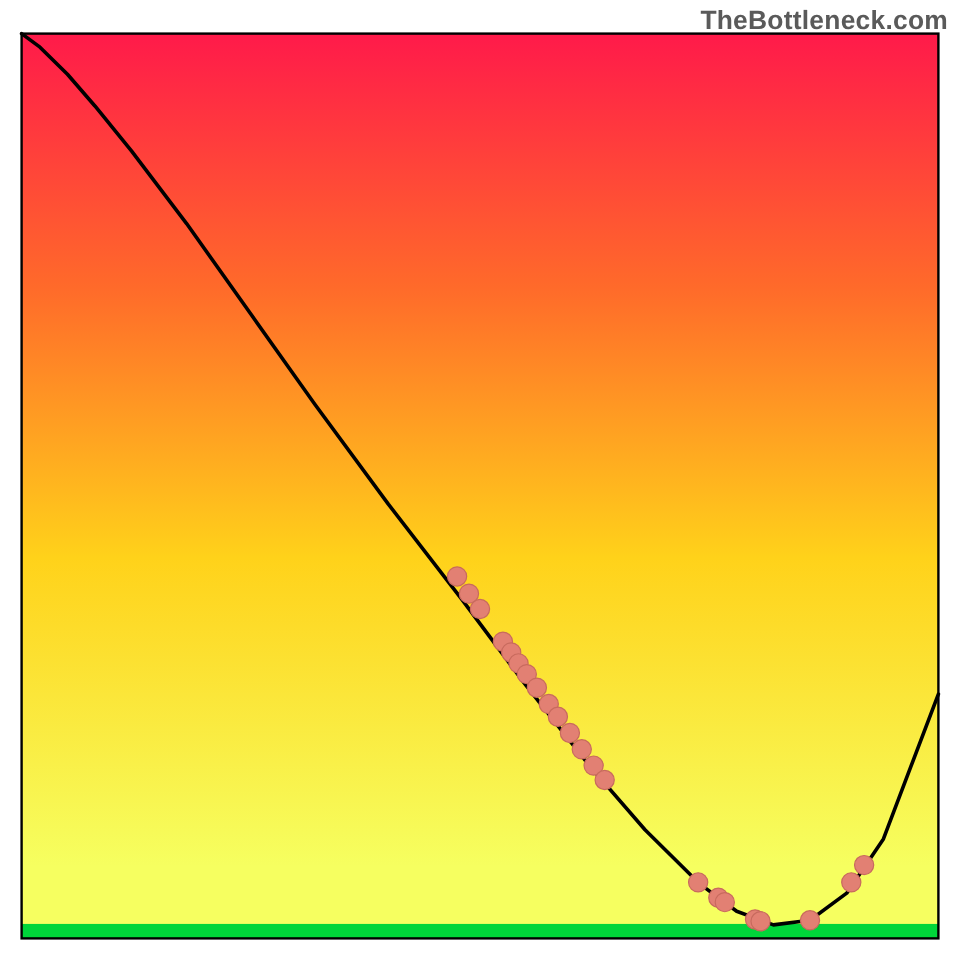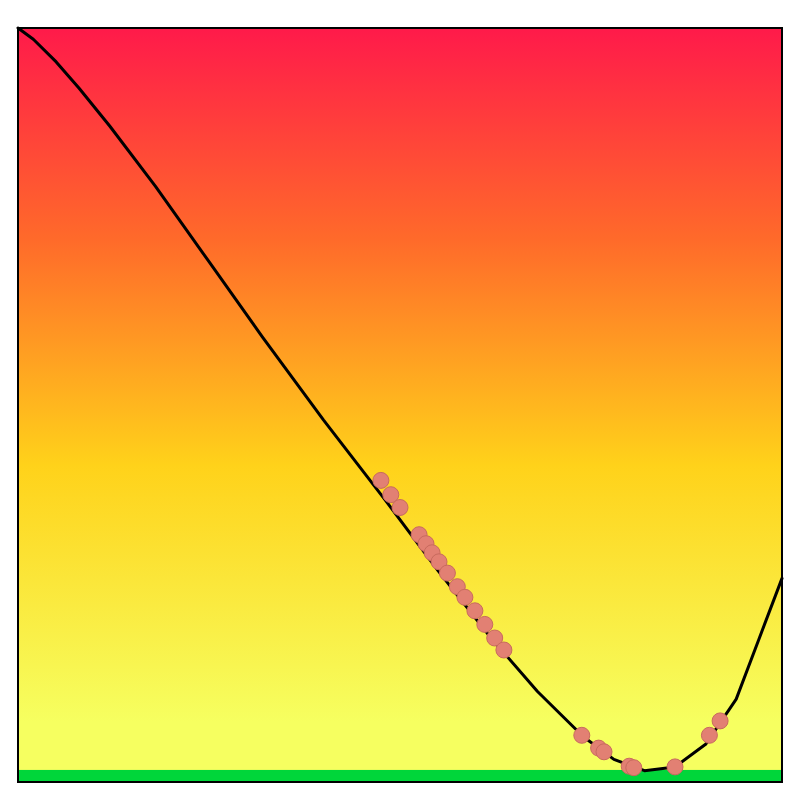--- a/index.html
+++ b/index.html
@@ -27,20 +27,21 @@
     z-index: 5;
   }
   svg {
     display: block;
   }
 </style>
 </head>
 <body>
 
 <div class="stage">
+  <div class="watermark">TheBottleneck.com</div>
 
   <svg id="plot-svg" width="800" height="800" viewBox="0 0 800 800">
     <defs>
       <linearGradient id="bg-grad" x1="0" y1="0" x2="0" y2="1">
         <stop id="g0" offset="0%" stop-color="#ff1a4a"></stop>
         <stop id="g1" offset="28%" stop-color="#ff6a2a"></stop>
         <stop id="g2" offset="58%" stop-color="#ffd21a"></stop>
         <stop id="g3" offset="92%" stop-color="#f6ff60"></stop>
         <stop id="g4" offset="100%" stop-color="#f6ff60"></stop>
       </linearGradient>

